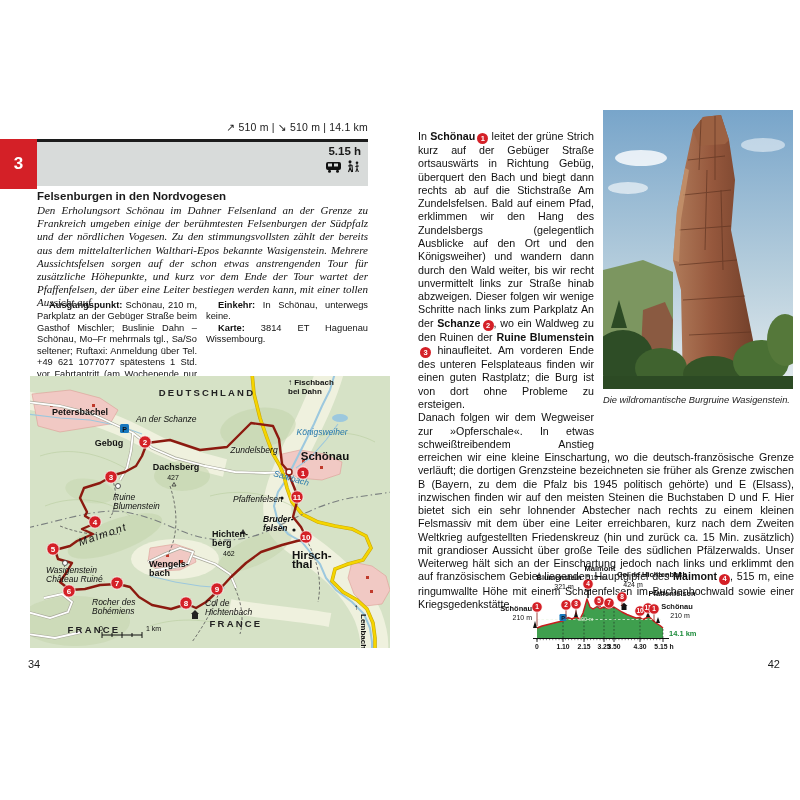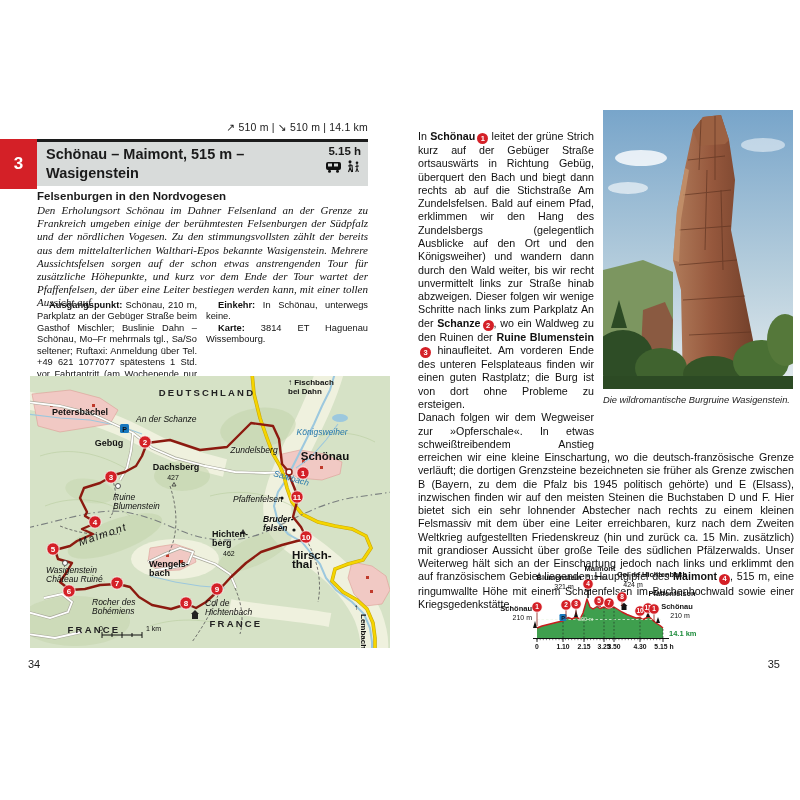--- a/index.html
+++ b/index.html
@@ -57,24 +57,20 @@
   .pwp-t{font-size:6.5px;font-weight:bold;fill:#fff;}
 </style>
 </head>
 <body>
 
 <div class="abs stats-line">↗ 510 m | ↘ 510 m | 14.1 km</div>
 
 <div class="abs route-tab">3</div>
 
 <div class="abs title-box">
-  <div class="title-text">
-    <span>Schönau – Maimont, 515 m –</span><br>
-    <span>Wasigenstein</span>
-  </div>
   <div class="title-right">
     <div class="duration">5.15 h</div>
     <div class="hdr-icons">
       <svg width="17" height="12" viewBox="0 0 17 12">
         <rect x="1" y="1" width="15" height="8" rx="2" fill="#111"></rect>
         <rect x="3" y="2.5" width="4" height="3" fill="#d8dbda"></rect>
         <rect x="9" y="2.5" width="4" height="3" fill="#d8dbda"></rect>
         <circle cx="4.5" cy="10.2" r="1.5" fill="#111"></circle>
         <circle cx="12.5" cy="10.2" r="1.5" fill="#111"></circle>
       </svg>
@@ -497,13 +493,13 @@
         <text x="153" y="27" class="pl-r" text-anchor="middle">424 m</text>
         <text x="192" y="36" class="pl-b" text-anchor="middle">Pfaffenfelsen</text>
         <text x="197" y="49" class="pl-b" text-anchor="middle">Schönau</text>
         <text x="200" y="58" class="pl-r" text-anchor="middle">210 m</text>
         <text x="189" y="76" class="pl-km" text-anchor="start">14.1 km</text>
         <text x="98" y="61" class="pl-grid" text-anchor="start">300 m</text>
       </g>
 </svg>
 </div>
 
-<div class="abs page-num pn-right">35</div>
+<div class="abs page-num pn-right">42</div>
 
 </body></html>

